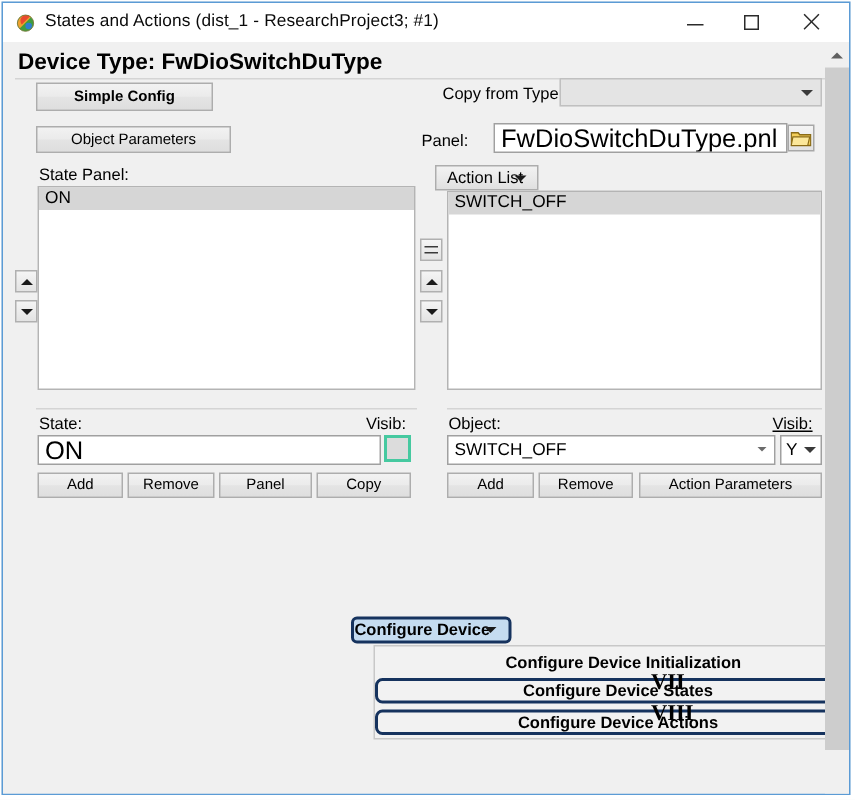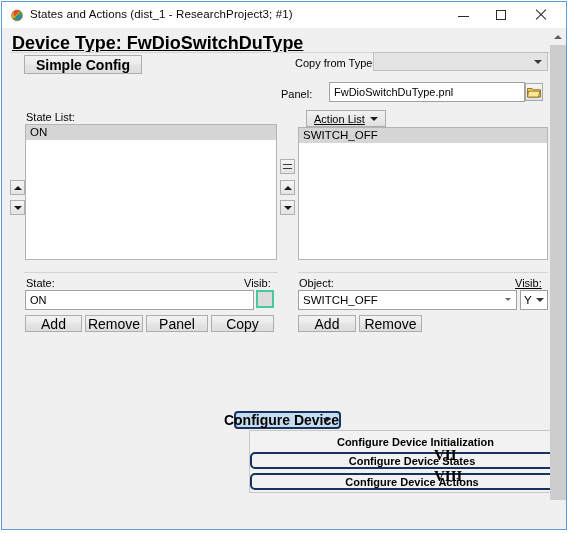--- a/index.html
+++ b/index.html
@@ -98,43 +98,42 @@
     top: 26px;
     width: 564px;
     height: 501px;
     background: #f0f0f0;
     overflow: hidden;
   }
 
   .device-type {
     position: absolute;
     left: 10px; top: 5px;
-    font-size: 18px;
+    font-size: 15px;
     font-weight: bold;
     color: #000;
     white-space: nowrap;
-    text-decoration: underline;
   }
 
   .hr {
     position: absolute;
     left: 8px;
     width: 540px;
     height: 1px;
     background: #d4d4d4;
   }
 
   
   .btn {
     position: absolute;
     background: linear-gradient(to bottom, #f2f2f2 0%, #ebebeb 48%, #e4e4e4 52%, #dedede 100%);
     border: 1px solid #adadad;
     box-sizing: border-box;
     font-family: "Liberation Sans", sans-serif;
-    font-size: 14px;
+    font-size: 10px;
     color: #000;
     display: flex;
     align-items: center;
     justify-content: center;
     white-space: nowrap;
     cursor: default;
   }
   .btn.bold { font-weight: bold; }
 
   .lbl {
@@ -161,21 +160,21 @@
   }
   .listitem.sel {
     background: #d6d6d6;
   }
 
   .textbox {
     position: absolute;
     background: #ffffff;
     border: 1px solid #a0a0a0;
     box-sizing: border-box;
-    font-size: 11px;
+    font-size: 17px;
     color: #000;
     padding-left: 4px;
     line-height: 19px;
     white-space: nowrap;
     overflow: hidden;
   }
 
   .combo {
     position: absolute;
     background: #ffffff;
@@ -292,21 +291,21 @@
     color: #000;
   }
 
   
   .cfg-btn {
     position: absolute;
     background: #c5dcf0;
     border: 2px solid #16335e;
     border-radius: 4px;
     box-sizing: border-box;
-    font-size: 14px;
+    font-size: 11px;
     font-weight: bold;
     color: #000;
     display: flex;
     align-items: center;
     justify-content: center;
     white-space: nowrap;
   }
   .cfg-btn .caret {
     position: absolute;
     right: 8px; top: 50%; margin-top: -2px;
@@ -408,22 +407,23 @@
       </div>
     </div>
 
     <div class="client">
 
       <div class="device-type">Device Type: FwDioSwitchDuType</div>
       <div class="hr" style="top:24px;"></div>
 
       <div class="btn bold" style="left:22px; top:27px; width:118px; height:19px;">Simple Config</div>
 
-
-      <div class="lbl" style="left:24px; top:83px;">State List:</div>
+      <div class="btn" style="left:22px; top:56px; width:130px; height:18px;">Object Parameters</div>
+
+      <div class="lbl" style="left:24px; top:83px;">State Panel:</div>
 
       <div class="listbox" style="left:23px; top:96px; width:252px; height:136px;">
         <div class="listitem sel">ON</div>
       </div>
 
       <div class="spin" style="left:8px; top:152px;">
         <span class="tri-up"></span>
       </div>
       <div class="spin" style="left:8px; top:172px;">
         <span class="tri-down"></span>
@@ -464,21 +464,21 @@
 
       <div class="textbox" style="left:327px; top:54px; width:196px; height:20px;">FwDioSwitchDuType.pnl</div>
 
       <div class="folder-btn" style="left:523px; top:55px;">
         <svg width="14" height="11" viewBox="0 0 14 11">
           <path d="M0.5 1.5h4.6l1.1 1.3H13.5v7.2H0.5z" fill="#f4cf5a" stroke="#8a6b16" stroke-width="0.9"></path>
           <path d="M1.6 4.2h11.2l-1.3 5.8H0.5z" fill="#fbe79a" stroke="#8a6b16" stroke-width="0.8"></path>
         </svg>
       </div>
 
-      <div class="dropbtn" style="left:304px; top:82px; width:80px; height:17px;text-decoration:underline;">
+      <div class="dropbtn" style="left:288px; top:82px; width:69px; height:17px;">
         <span>Action List</span>
         <span class="caret"></span>
       </div>
 
       <div class="listbox" style="left:296px; top:99px; width:250px; height:133px;">
         <div class="listitem sel">SWITCH_OFF</div>
       </div>
 
       <div class="hr" style="left:296px; top:244px; width:250px;"></div>
 
@@ -490,20 +490,21 @@
         <span class="combo-arrow thin"></span>
       </div>
 
       <div class="visib-combo" style="left:518px; top:262px; width:28px; height:20px;">
         <span>Y</span>
         <span class="combo-arrow" style="right:3px;"></span>
       </div>
 
       <div class="btn" style="left:296px; top:287px; width:58px; height:17px;">Add</div>
       <div class="btn" style="left:357px; top:287px; width:63px; height:17px;">Remove</div>
+      <div class="btn" style="left:424px; top:287px; width:122px; height:17px;">Action Parameters</div>
 
       <div class="cfg-btn" style="left:232px; top:383px; width:107px; height:18px;">
         <span style="margin-right:12px;">Configure Device</span>
         <span class="caret"></span>
       </div>
 
       <div class="menu-panel" style="left:247px; top:402px; width:333px; height:63px;">
         <div class="menu-item" style="top:2px;">Configure Device Initialization</div>
         <div class="menu-item highlight" style="top:21px; width:324px;">Configure Device States</div>
         <div class="menu-item highlight" style="top:42px; width:324px;">Configure Device Actions</div>

